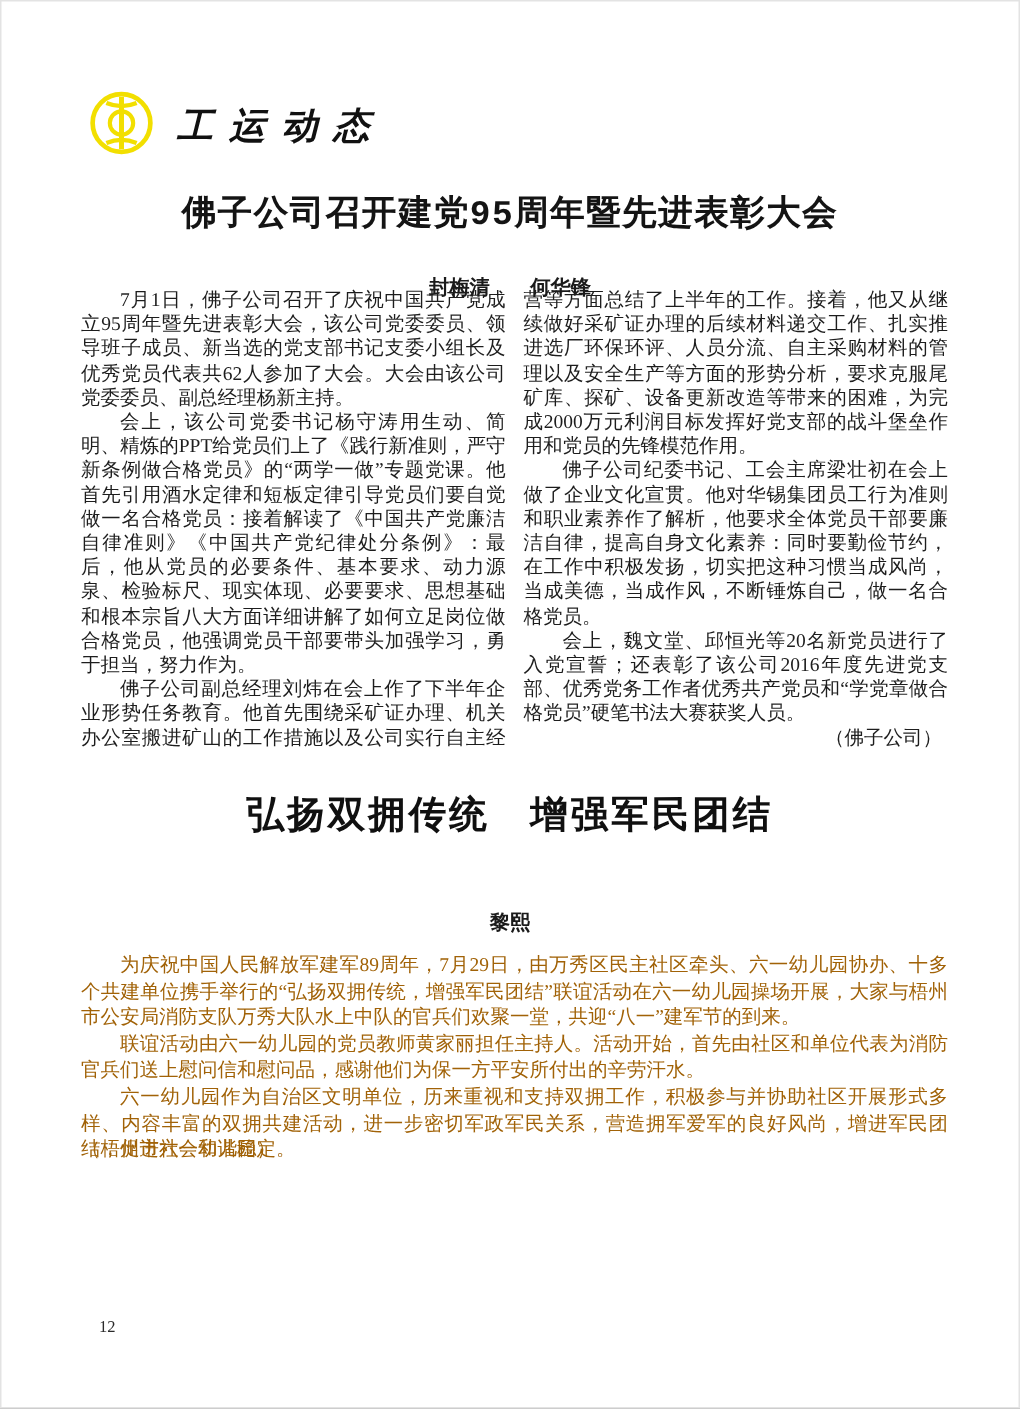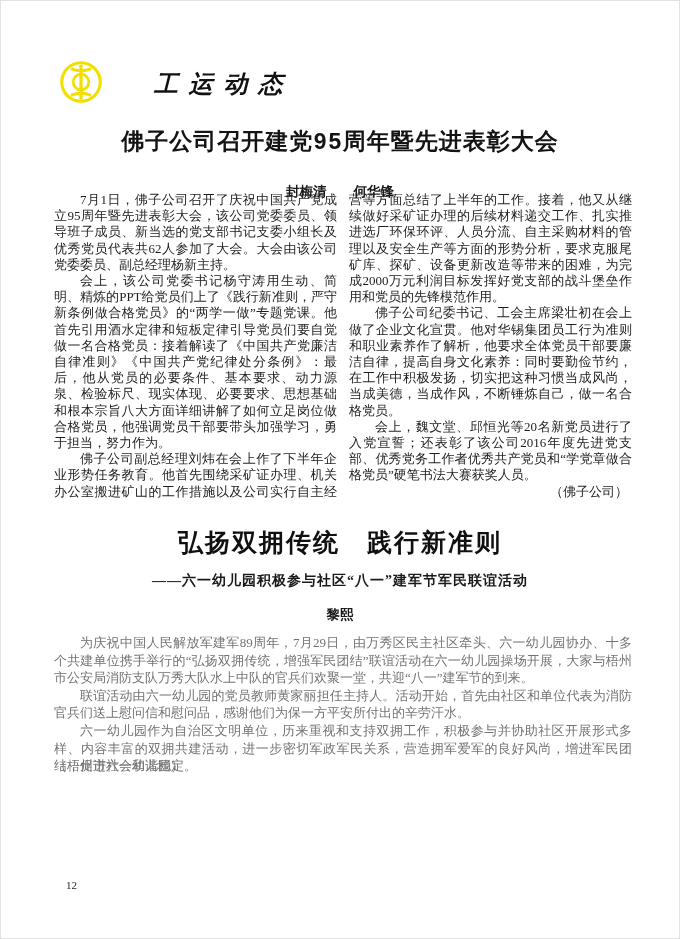--- a/index.html
+++ b/index.html
@@ -28,21 +28,20 @@
   }
   .logo { width: 46px; height: 44px; display: block; }
   .brand {
     font-family: "Liberation Serif", "DejaVu Serif", serif;
     font-size: 24px;
     font-weight: bold;
     font-style: italic;
     letter-spacing: 0.45em;
     color: #111;
     padding-top: 4px;
-    margin-left: 36px;
   }
 
   
   .a1-title {
     position: absolute;
     top: 126px;
     left: 0; right: 0;
     text-align: center;
     font-family: Liberation Mono, monospace;
     font-size: 23px;
@@ -112,21 +111,21 @@
     color: #1a1a1a;
   }
   .a2-body {
     position: absolute;
     top: 634px;
     left: 54px;
     width: 578px;
     font-size: 13px;
     line-height: 17.6px;
     text-align: justify;
-    color: #737373;
+    color: #a16207;
   }
   .a2-body p { text-indent: 2em; }
   .a2-sign {
     text-align: left;
     margin-top: -17.6px;
     padding-right: 2px;
   }
 
   
   .page-number {
@@ -160,22 +159,21 @@
 
   <div class="a1-body">
     <p>7月1日，佛子公司召开了庆祝中国共产党成立95周年暨先进表彰大会，该公司党委委员、领导班子成员、新当选的党支部书记支委小组长及优秀党员代表共62人参加了大会。大会由该公司党委委员、副总经理杨新主持。</p>
     <p>会上，该公司党委书记杨守涛用生动、简明、精炼的PPT给党员们上了《践行新准则，严守新条例做合格党员》的“两学一做”专题党课。他首先引用酒水定律和短板定律引导党员们要自觉做一名合格党员：接着解读了《中国共产党廉洁自律准则》《中国共产党纪律处分条例》：最后，他从党员的必要条件、基本要求、动力源泉、检验标尺、现实体现、必要要求、思想基础和根本宗旨八大方面详细讲解了如何立足岗位做合格党员，他强调党员干部要带头加强学习，勇于担当，努力作为。</p>
     <p>佛子公司副总经理刘炜在会上作了下半年企业形势任务教育。他首先围绕采矿证办理、机关办公室搬进矿山的工作措施以及公司实行自主经营等方面总结了上半年的工作。接着，他又从继续做好采矿证办理的后续材料递交工作、扎实推进选厂环保环评、人员分流、自主采购材料的管理以及安全生产等方面的形势分析，要求克服尾矿库、探矿、设备更新改造等带来的困难，为完成2000万元利润目标发挥好党支部的战斗堡垒作用和党员的先锋模范作用。</p>
     <p>佛子公司纪委书记、工会主席梁壮初在会上做了企业文化宣贯。他对华锡集团员工行为准则和职业素养作了解析，他要求全体党员干部要廉洁自律，提高自身文化素养：同时要勤俭节约，在工作中积极发扬，切实把这种习惯当成风尚，当成美德，当成作风，不断锤炼自己，做一名合格党员。</p>
     <p>会上，魏文堂、邱恒光等20名新党员进行了入党宣誓；还表彰了该公司2016年度先进党支部、优秀党务工作者优秀共产党员和“学党章做合格党员”硬笔书法大赛获奖人员。</p>
     <p class="sign">（佛子公司）</p>
   </div>
 
-  <div class="a2-title">弘扬双拥传统　践行新准则</div>
-  <div class="a2-subtitle">——六一幼儿园积极参与社区“八一”建军节军民联谊活动</div>
+  <div class="a2-title">弘扬双拥传统　增强军民团结</div>
   <div class="a2-author">黎熙</div>
 
   <div class="a2-body">
     <p>为庆祝中国人民解放军建军89周年，7月29日，由万秀区民主社区牵头、六一幼儿园协办、十多个共建单位携手举行的“弘扬双拥传统，增强军民团结”联谊活动在六一幼儿园操场开展，大家与梧州市公安局消防支队万秀大队水上中队的官兵们欢聚一堂，共迎“八一”建军节的到来。</p>
     <p>联谊活动由六一幼儿园的党员教师黄家丽担任主持人。活动开始，首先由社区和单位代表为消防官兵们送上慰问信和慰问品，感谢他们为保一方平安所付出的辛劳汗水。</p>
     <p>六一幼儿园作为自治区文明单位，历来重视和支持双拥工作，积极参与并协助社区开展形式多样、内容丰富的双拥共建活动，进一步密切军政军民关系，营造拥军爱军的良好风尚，增进军民团结，促进社会和谐稳定。</p>
     <div class="a2-sign">（梧州市六一幼儿园）</div>
   </div>
 
   <div class="page-number">12</div>

